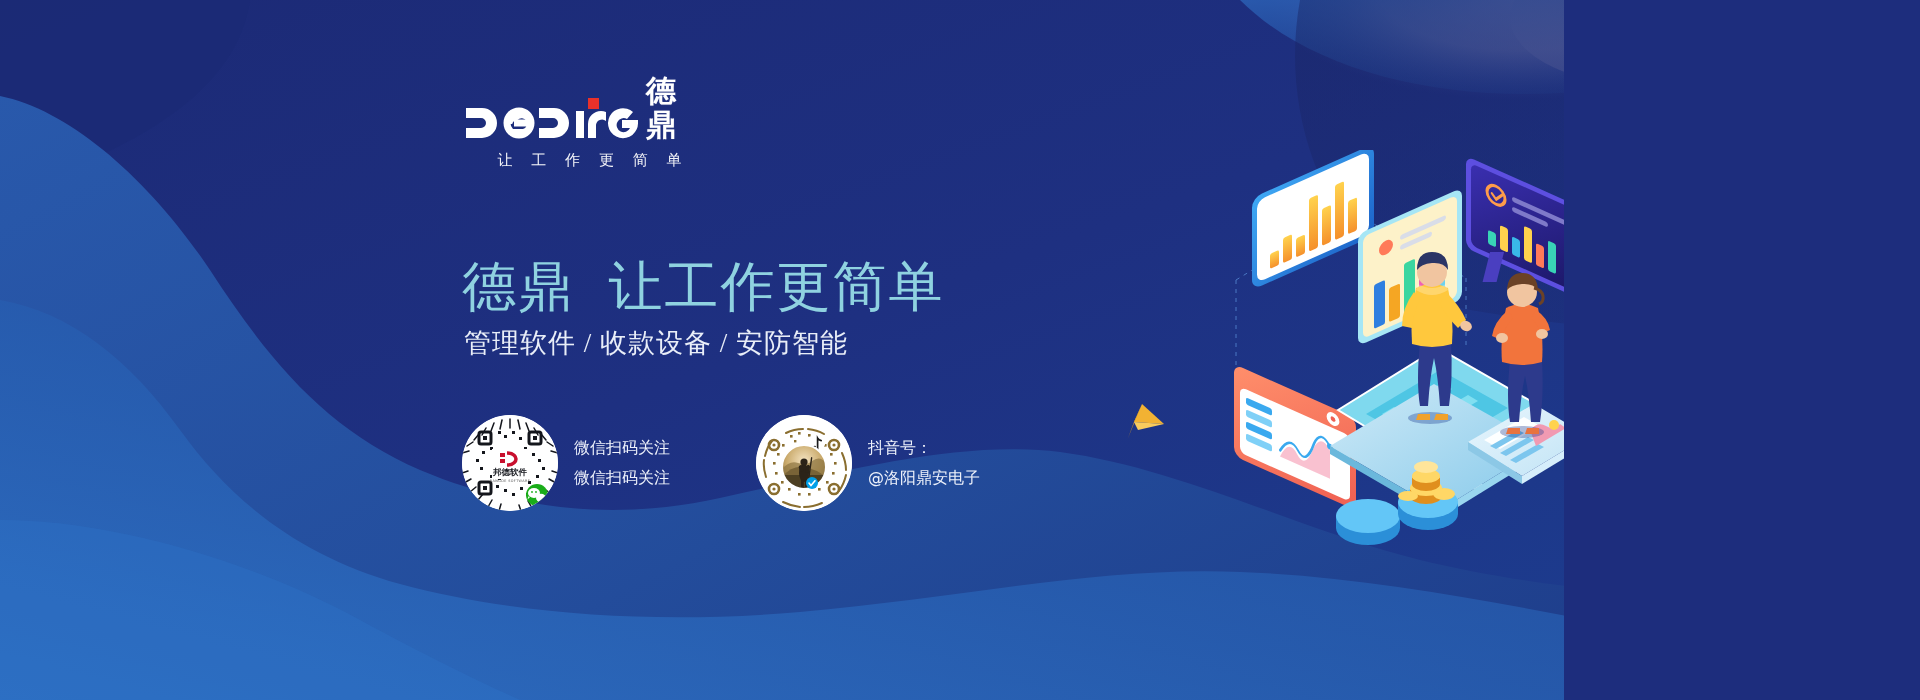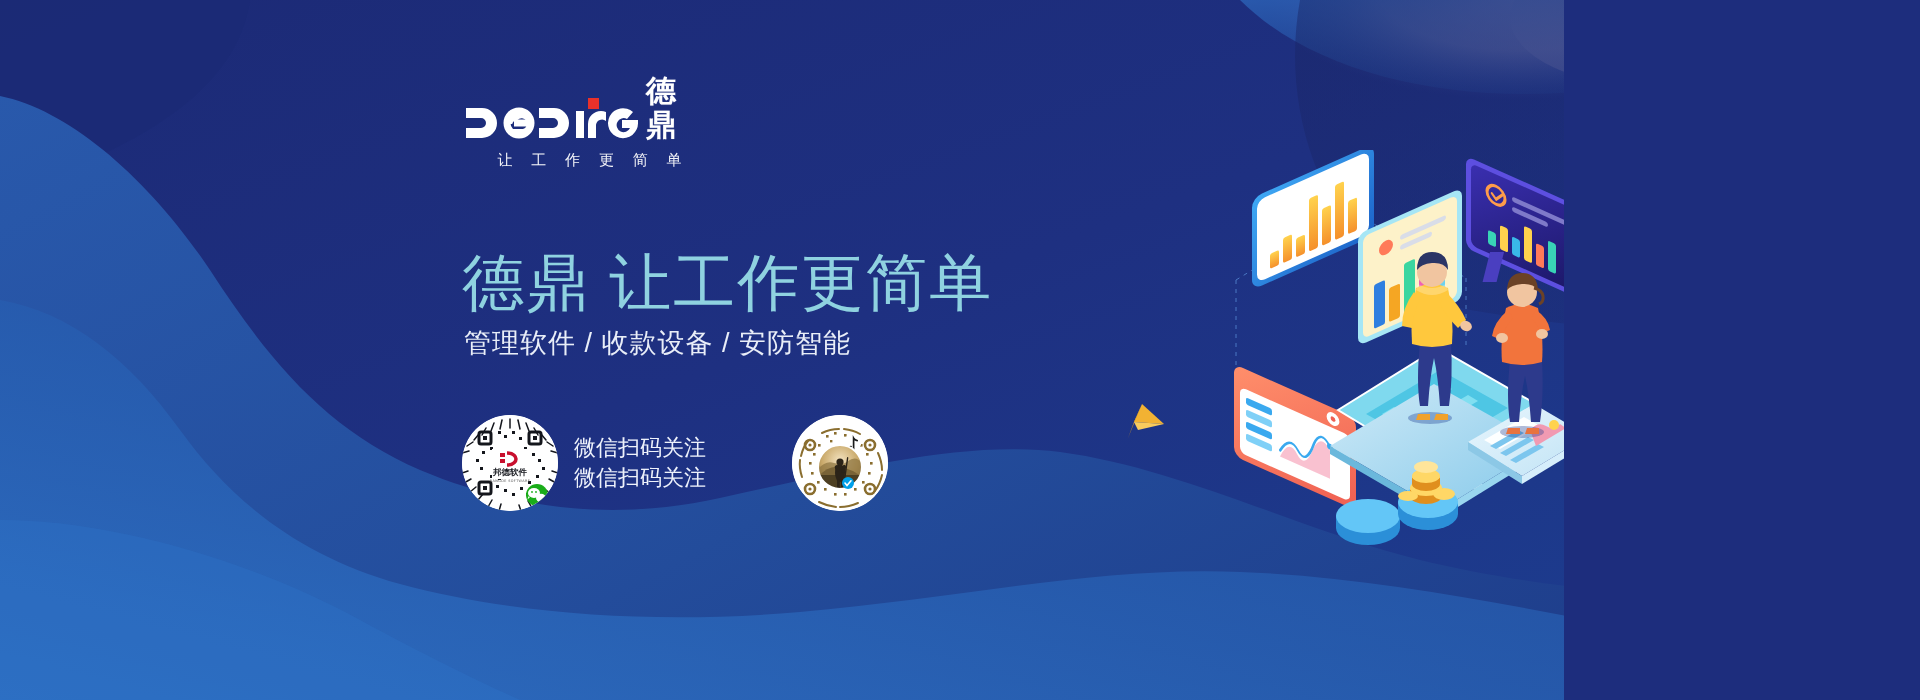--- a/index.html
+++ b/index.html
@@ -37,47 +37,47 @@
     text-shadow:0 0 1px rgba(255,255,255,.4);
   }
   #logo-slogan {
     margin-top:9px; color:#ffffff; font-size:15px;
     letter-spacing:7px; text-align:center; padding-left:24px;
     font-family:"DejaVu Sans", sans-serif; opacity:.95;
   }
 
   
   #headline {
-    position:absolute; left:462px; top:246px;
-    color:#8fd2e0; font-size:62px; line-height:74px;
+    position:absolute; left:462px; top:254px;
+    color:#8fd2e0; font-size:54px; line-height:74px;
     letter-spacing:2px; white-space:nowrap;
-    font-family:Liberation Sans, sans-serif; font-weight:400;
+    font-family:Liberation Mono, monospace; font-weight:400;
   }
   #subtitle {
     position:absolute; left:464px; top:326px;
     color:#e9eef8; font-size:27px; line-height:34px;
     letter-spacing:1px; white-space:nowrap;
-    font-family:Liberation Sans, sans-serif;
+    font-family:Liberation Serif, serif;
   }
 
   
   #qr-section {
     position:absolute; left:462px; top:415px;
     display:flex; align-items:center; gap:86px;
   }
   .qr-item { display:flex; align-items:center; gap:16px; }
   .qr-code {
     width:96px; height:96px; border-radius:50%;
     background:#ffffff; position:relative; overflow:hidden;
     flex:0 0 auto;
     text-decoration:underline;
   }
   .qr-code svg { display:block; width:96px; height:96px; }
   .qr-label {
-    color:#eef2fb; font-size:22px; line-height:30px;
+    color:#eef2fb; font-size:16px; line-height:30px;
     white-space:nowrap; font-family:"DejaVu Sans", sans-serif;
   }
 
   
   #illustration { position:absolute; left:1230px; top:150px; width:420px; height:420px; }
   #illustration svg { display:block; width:420px; height:420px; }
 
   
   #paper-plane { position:absolute; left:1128px; top:404px; width:36px; height:34px; }
   #paper-plane svg { display:block; width:36px; height:34px; }
@@ -344,20 +344,24 @@
               <rect x="53.5" y="42" width="1.4" height="22" rx="0.6" transform="rotate(8 54 53)"></rect>
             </g>
           </g>
           <circle cx="48" cy="52" r="22" fill="none" stroke="#ffffff" stroke-width="2"></circle>
           <g>
             <circle cx="56" cy="68" r="6" fill="#00a0e9"></circle>
             <path d="M53 68 l2 2.4 l4 -4.6" fill="none" stroke="#ffffff" stroke-width="1.6" stroke-linecap="round"></path>
           </g>
         </svg>
       </div>
+      <div class="qr-label">
+        <div>抖音号：</div>
+        <div>@洛阳鼎安电子</div>
+      </div>
     </div>
   </div>
 
   <div id="paper-plane">
     <svg viewBox="0 0 36 34">
       <path d="M14 0 L36 20 L6 18 Z" fill="#f2b233"></path>
       <path d="M14 0 L6 18 L0 34 Z" fill="#e8a21c"></path>
       <path d="M6 18 L36 20 L10 26 Z" fill="#f8cb5e"></path>
     </svg>
   </div>

